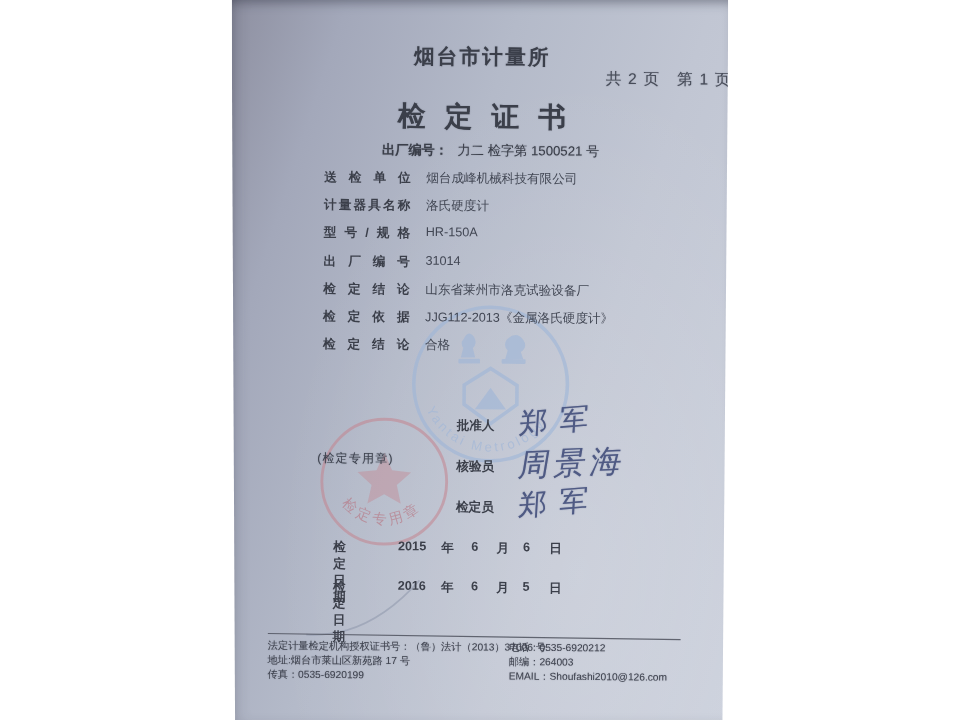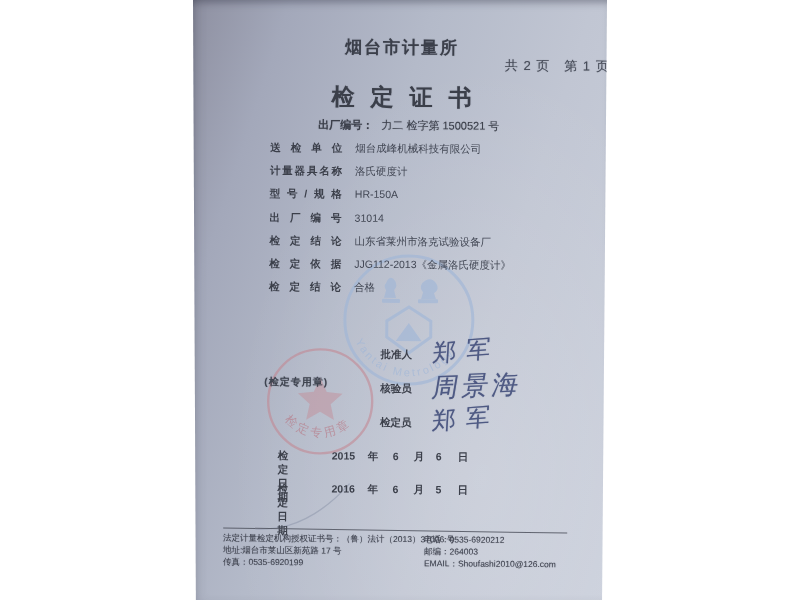--- a/index.html
+++ b/index.html
@@ -32,21 +32,21 @@
   .fval{margin-left:13px;color:#424754;font-weight:500;}
 
   .sig{position:absolute;left:188px;top:340px;width:210px;}
   .sigrow{position:relative;height:34px;}
   .siglabel{position:absolute;left:0;top:8px;font-size:10.5px;font-weight:bold;}
   .signame{position:absolute;left:52px;top:-6px;font-size:24px;color:#3e4a78;
     letter-spacing:10px;transform:rotate(-5deg) skewX(-8deg);display:inline-block;
     opacity:.88;text-shadow:0 0 1px rgba(62,74,120,.5);font-weight:400;}
   .sigrow.big .signame{font-size:26px;letter-spacing:4px;transform:rotate(-3deg) skewX(-12deg);}
 
-  .stampnote{left:72px;top:376px;font-size:10px;font-weight:bold;letter-spacing:1px;color:#3f4450;}
+  .stampnote{left:72px;top:376px;font-size:10px;font-weight:normal;letter-spacing:1px;color:#3f4450;}
 
   .dates{position:absolute;left:86px;top:446px;}
   .drow{position:relative;height:33px;font-size:10.5px;font-weight:bold;}
   .drow span{position:absolute;top:4px;}
   .d-label{left:0;}
   .d-year{left:54px;font-weight:700;}
   .d-yu{left:90px;}
   .d-month{left:115px;font-weight:600;}
   .d-mu{left:136px;}
   .d-day{left:158px;font-weight:600;}

